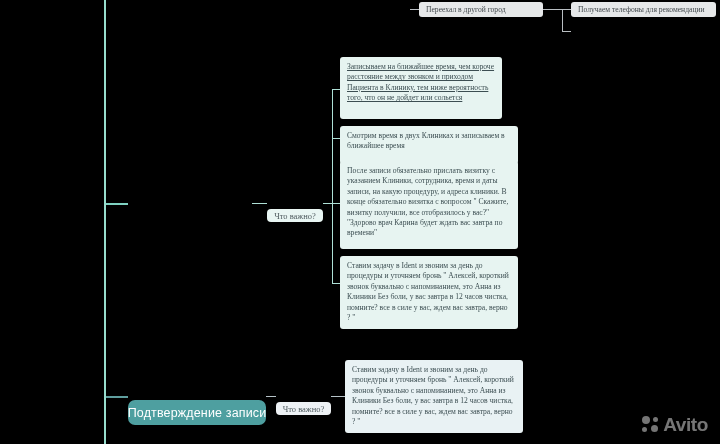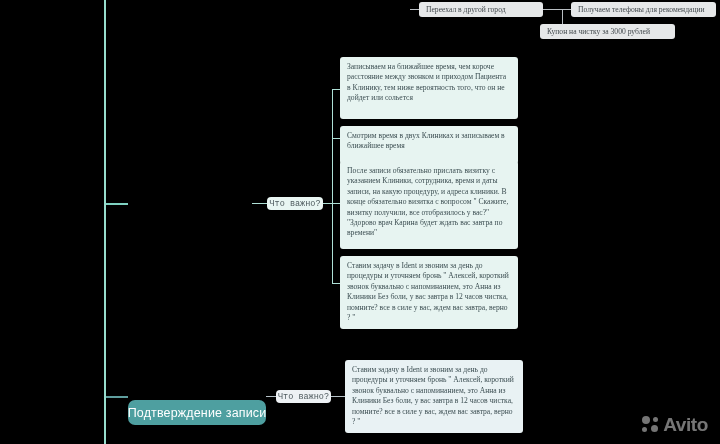--- a/index.html
+++ b/index.html
@@ -63,26 +63,27 @@
     background: #4e9fa0;
   }
 
   
   .node-q {
     position: absolute;
     border-radius: 4px;
     display: flex;
     align-items: center;
     justify-content: center;
-    font-family: Liberation Mono, monospace;
+    font-family: Liberation Serif, serif;
     font-size: 8.5px;
     color: #4e5a5e;
     white-space: nowrap;
     padding: 4px 6px;
     box-sizing: border-box;
+    margin-top: 12px;
   }
   .q-mint { background: #e9f6f3; }
   .q-blue { background: #eef2f5; }
 
   
   .leaf {
     position: absolute;
     background: #e7f4f1;
     border-radius: 3px;
     font-family: "Liberation Serif", serif;
@@ -145,39 +146,38 @@
 
   <div class="leaf leaf-grey" style="left:419px; top:2px; width:124px; height:15px; display:flex; align-items:center;">Переехал в другой город</div>
 
   <div class="ln ln-h ln-grey" style="left:543px; top:9px; width:20px;"></div>
   <div class="ln ln-v ln-grey" style="left:562px; top:9px; height:22px;"></div>
   <div class="ln ln-h ln-grey" style="left:562px; top:31px; width:9px;"></div>
   <div class="ln ln-h ln-grey" style="left:562px; top:9px; width:9px;"></div>
 
   <div class="leaf leaf-grey" style="left:571px; top:2px; width:145px; height:15px; display:flex; align-items:center;">Получаем телефоны для рекомендации</div>
 
-  <div class="leaf leaf-grey" style="left:540px; top:24px; width:135px; height:15px; display:flex; align-items:center;">Купон на чистку за 3000 рублей</div>
 
   <div class="ln ln-h ln-teal-strong" style="left:106px; top:203px; width:22px; height:2px;"></div>
 
 
   <div class="ln ln-h ln-pale" style="left:252px; top:203px; width:15px;"></div>
 
   <div class="node-q q-mint" style="left:267px; top:197px; width:56px; height:13px;">Что важно?</div>
 
   <div class="ln ln-h ln-pale" style="left:323px; top:203px; width:10px;"></div>
 
   <div class="ln ln-v ln-pale" style="left:332px; top:89px; height:194px;"></div>
 
   <div class="ln ln-h ln-pale" style="left:332px; top:89px; width:8px;"></div>
   <div class="ln ln-h ln-pale" style="left:332px; top:138px; width:8px;"></div>
   <div class="ln ln-h ln-pale" style="left:332px; top:203px; width:8px;"></div>
   <div class="ln ln-h ln-pale" style="left:332px; top:283px; width:8px;"></div>
 
-  <div class="leaf" style="left:340px; top:57px; width:178px; height:62px;">Записываем на ближайшее время, чем короче расстояние между звонком и приходом Пациента в Клинику, тем ниже вероятность того, что он не дойдет или сольется</div>
+  <div class="leaf" style="left:340px; top:57px; width:162px; height:62px;text-decoration:underline;">Записываем на ближайшее время, чем короче расстояние между звонком и приходом Пациента в Клинику, тем ниже вероятность того, что он не дойдет или сольется</div>
 
   <div class="leaf" style="left:340px; top:126px; width:178px; height:38px;">Смотрим время в двух Клиниках и записываем в ближайшее время</div>
 
   <div class="leaf" style="left:340px; top:161px; width:178px; height:88px;">После записи обязательно прислать визитку с указанием Клиники, сотрудника, время и даты записи, на какую процедуру, и адреса клиники. В конце обязательно визитка с вопросом " Скажите, визитку получили, все отобразилось у вас?" "Здорово врач Карина будет ждать вас завтра по времени"</div>
 
   <div class="leaf" style="left:340px; top:256px; width:178px; height:73px;">Ставим задачу в Ident и звоним за день до процедуры и уточняем бронь " Алексей, короткий звонок буквально с напоминанием, это Анна из Клиники Без боли, у вас завтра в 12 часов чистка, помните? все в силе у вас, ждем вас завтра, верно ? "</div>
 
   <div class="ln ln-h" style="left:106px; top:396px; width:22px; height:2px; background:#5f9e9e;"></div>
 
   <div class="node-main node-teal" style="left:128px; top:384px; width:138px; height:25px;margin-top:16px;">Подтверждение записи</div>

